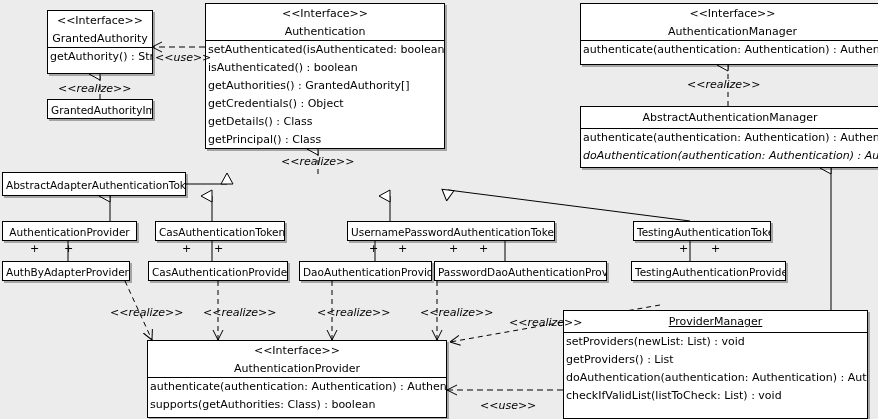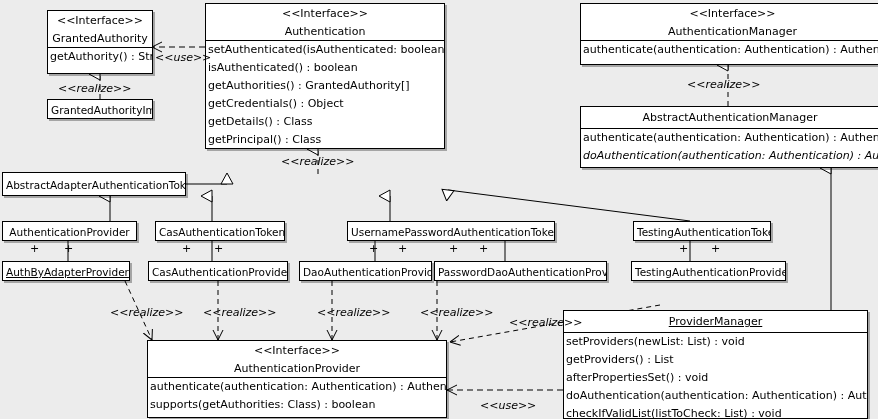--- a/index.html
+++ b/index.html
@@ -172,21 +172,21 @@
   </div>
 
   <div class="uml" style="left:347px;top:221px;width:208px;height:20px;">
     <div class="cname" style="line-height:19px;font-size:10.5px;">UsernamePasswordAuthenticationToken</div>
   </div>
 
   <div class="uml" style="left:633px;top:221px;width:138px;height:20px;">
     <div class="cname" style="line-height:19px;font-size:10.5px;">TestingAuthenticationToken</div>
   </div>
 
-  <div class="uml" style="left:2px;top:261px;width:128px;height:20px;text-decoration:underline;">
+  <div class="uml" style="left:2px;top:261px;width:128px;height:20px;">
     <div class="cname" style="line-height:19px;font-size:10.5px;">AuthByAdapterProvider</div>
   </div>
 
   <div class="uml" style="left:148px;top:261px;width:140px;height:20px;">
     <div class="cname" style="line-height:19px;font-size:10.5px;">CasAuthenticationProvider</div>
   </div>
 
   <div class="uml" style="left:299px;top:261px;width:133px;height:20px;">
     <div class="cname" style="line-height:19px;font-size:10.5px;">DaoAuthenticationProvider</div>
   </div>
@@ -212,21 +212,20 @@
   </div>
 
   <div class="uml" style="left:563px;top:310px;width:305px;height:109px;">
     <div class="hdr">
       <div class="cname" style="line-height:20px;text-decoration:underline;">ProviderManager</div>
     </div>
     <div class="divider"></div>
     <div class="ops">
       <div class="op">setProviders(newList: List) : void</div>
       <div class="op">getProviders() : List</div>
-      <div class="op">afterPropertiesSet() : void</div>
       <div class="op">doAuthentication(authentication: Authentication) : Authentication</div>
       <div class="op">checkIfValidList(listToCheck: List) : void</div>
     </div>
   </div>
 
   <span class="assoc-plus" style="left:30px;top:243px;">+</span>
   <span class="assoc-plus" style="left:64px;top:243px;">+</span>
 
   <span class="assoc-plus" style="left:182px;top:243px;">+</span>
   <span class="assoc-plus" style="left:214px;top:243px;">+</span>

